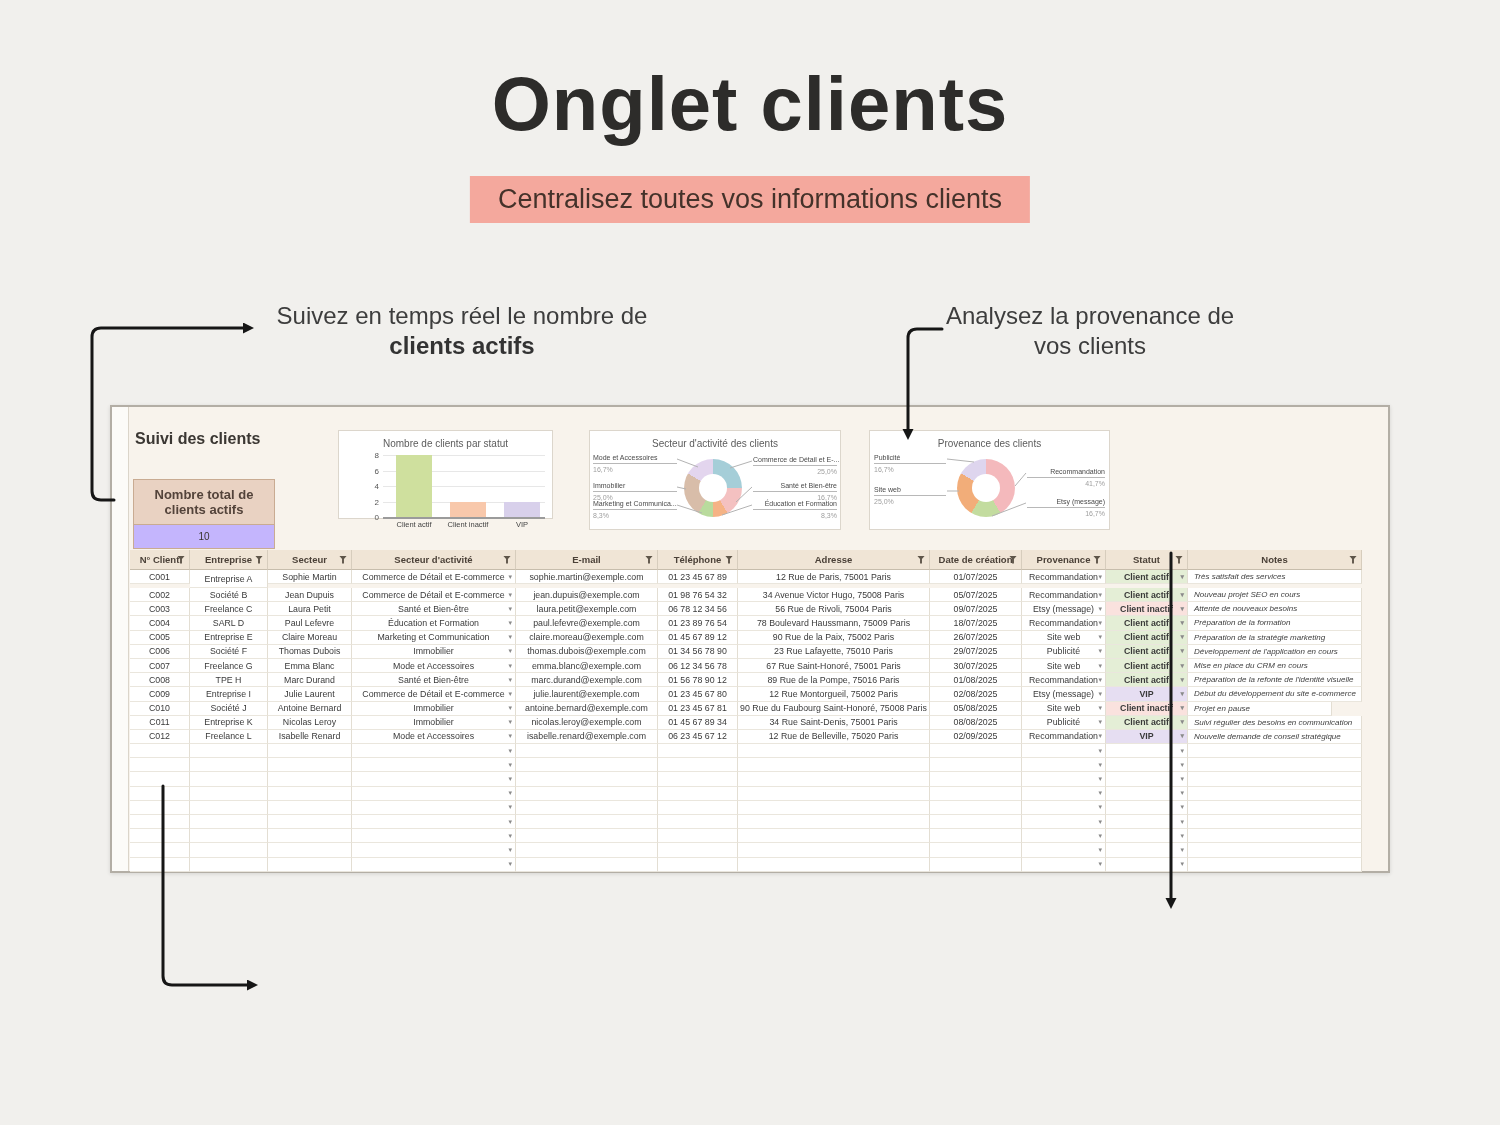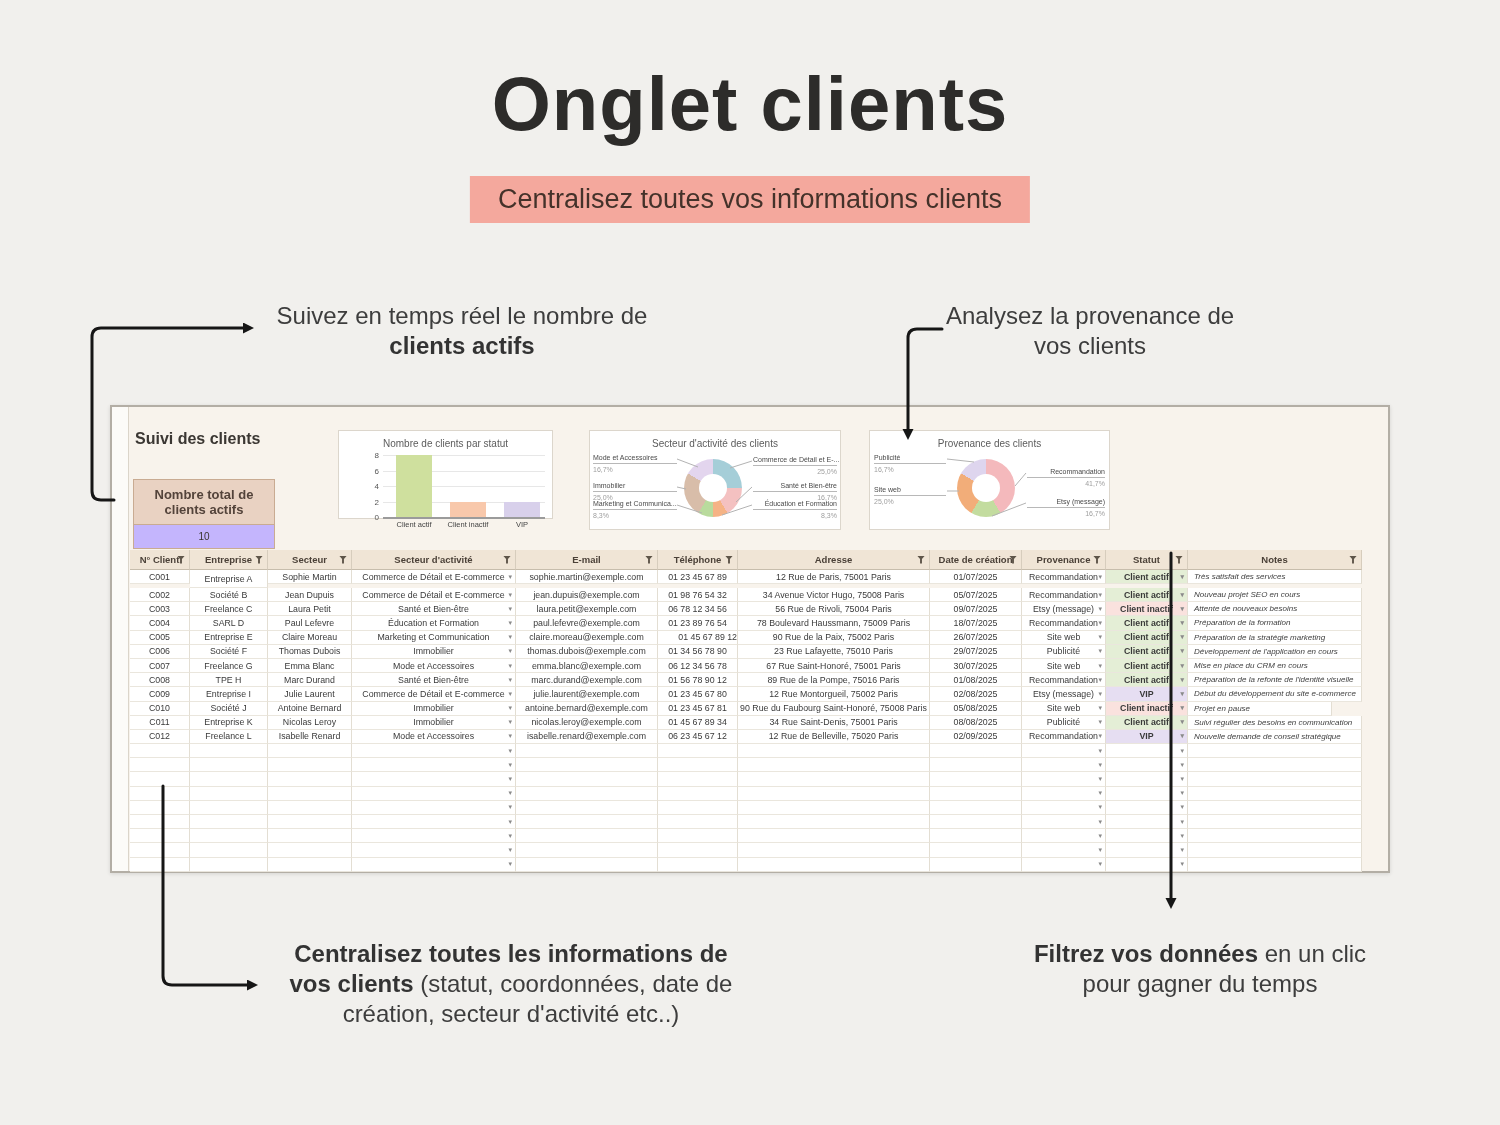--- a/index.html
+++ b/index.html
@@ -382,21 +382,21 @@
           <div class="cell" style="width: 84px; height: 14.2px;">
             <span>Claire Moreau</span>
           </div>
           <div class="cell" style="width: 164px; height: 14.2px;">
             <span>Marketing et Communication</span>
             <span class="dd">▾</span>
           </div>
           <div class="cell" style="width: 142px; height: 14.2px;">
             <span>claire.moreau@exemple.com</span>
           </div>
-          <div class="cell" style="width: 80px; height: 14.2px; justify-content: flex-end;">
+          <div class="cell" style="width: 80px; height: 14.2px;">
             <span>01 45 67 89 12</span>
           </div>
           <div class="cell" style="width: 192px; height: 14.2px;">
             <span>90 Rue de la Paix, 75002 Paris</span>
           </div>
           <div class="cell" style="width: 92px; height: 14.2px;">
             <span>26/07/2025</span>
           </div>
           <div class="cell" style="width: 84px; height: 14.2px;">
             <span>Site web</span>
@@ -855,17 +855,15 @@
       <marker id="ah" markerUnits="userSpaceOnUse" markerWidth="13" markerHeight="13" refX="1" refY="5.5" orient="auto">
         <path d="M0,0 L11,5.5 L0,11 z" fill="#161616"></path>
       </marker>
     </defs>
     <path d="M 114 500 L 101 500 Q 92 500 92 491 L 92 337 Q 92 328 101 328 L 244 328" fill="none" stroke="#161616" stroke-width="3" stroke-linecap="round" marker-end="url(#ah)"></path>
     <path d="M 942 329 L 917 329 Q 908 329 908 338 L 908 430" fill="none" stroke="#161616" stroke-width="3" stroke-linecap="round" marker-end="url(#ah)"></path>
     <path d="M 163 786 L 163 976 Q 163 985 172 985 L 248 985" fill="none" stroke="#161616" stroke-width="3" stroke-linecap="round" marker-end="url(#ah)"></path>
     <path d="M 1171 553 L 1171 899" fill="none" stroke="#161616" stroke-width="3" stroke-linecap="round" marker-end="url(#ah)"></path>
   </svg>
 
-  <div class="ann ann-bl"><span class="bold">Centralisez toutes les informations de vos clients</span><span> (statut, coordonnées, date de création, secteur d'activité etc..)</span></div>
-
-  <div class="ann ann-br"><span class="bold">Filtrez vos données</span><span> en un clic pour gagner du temps</span></div>
+
 
 </div>
 
 </body></html>

